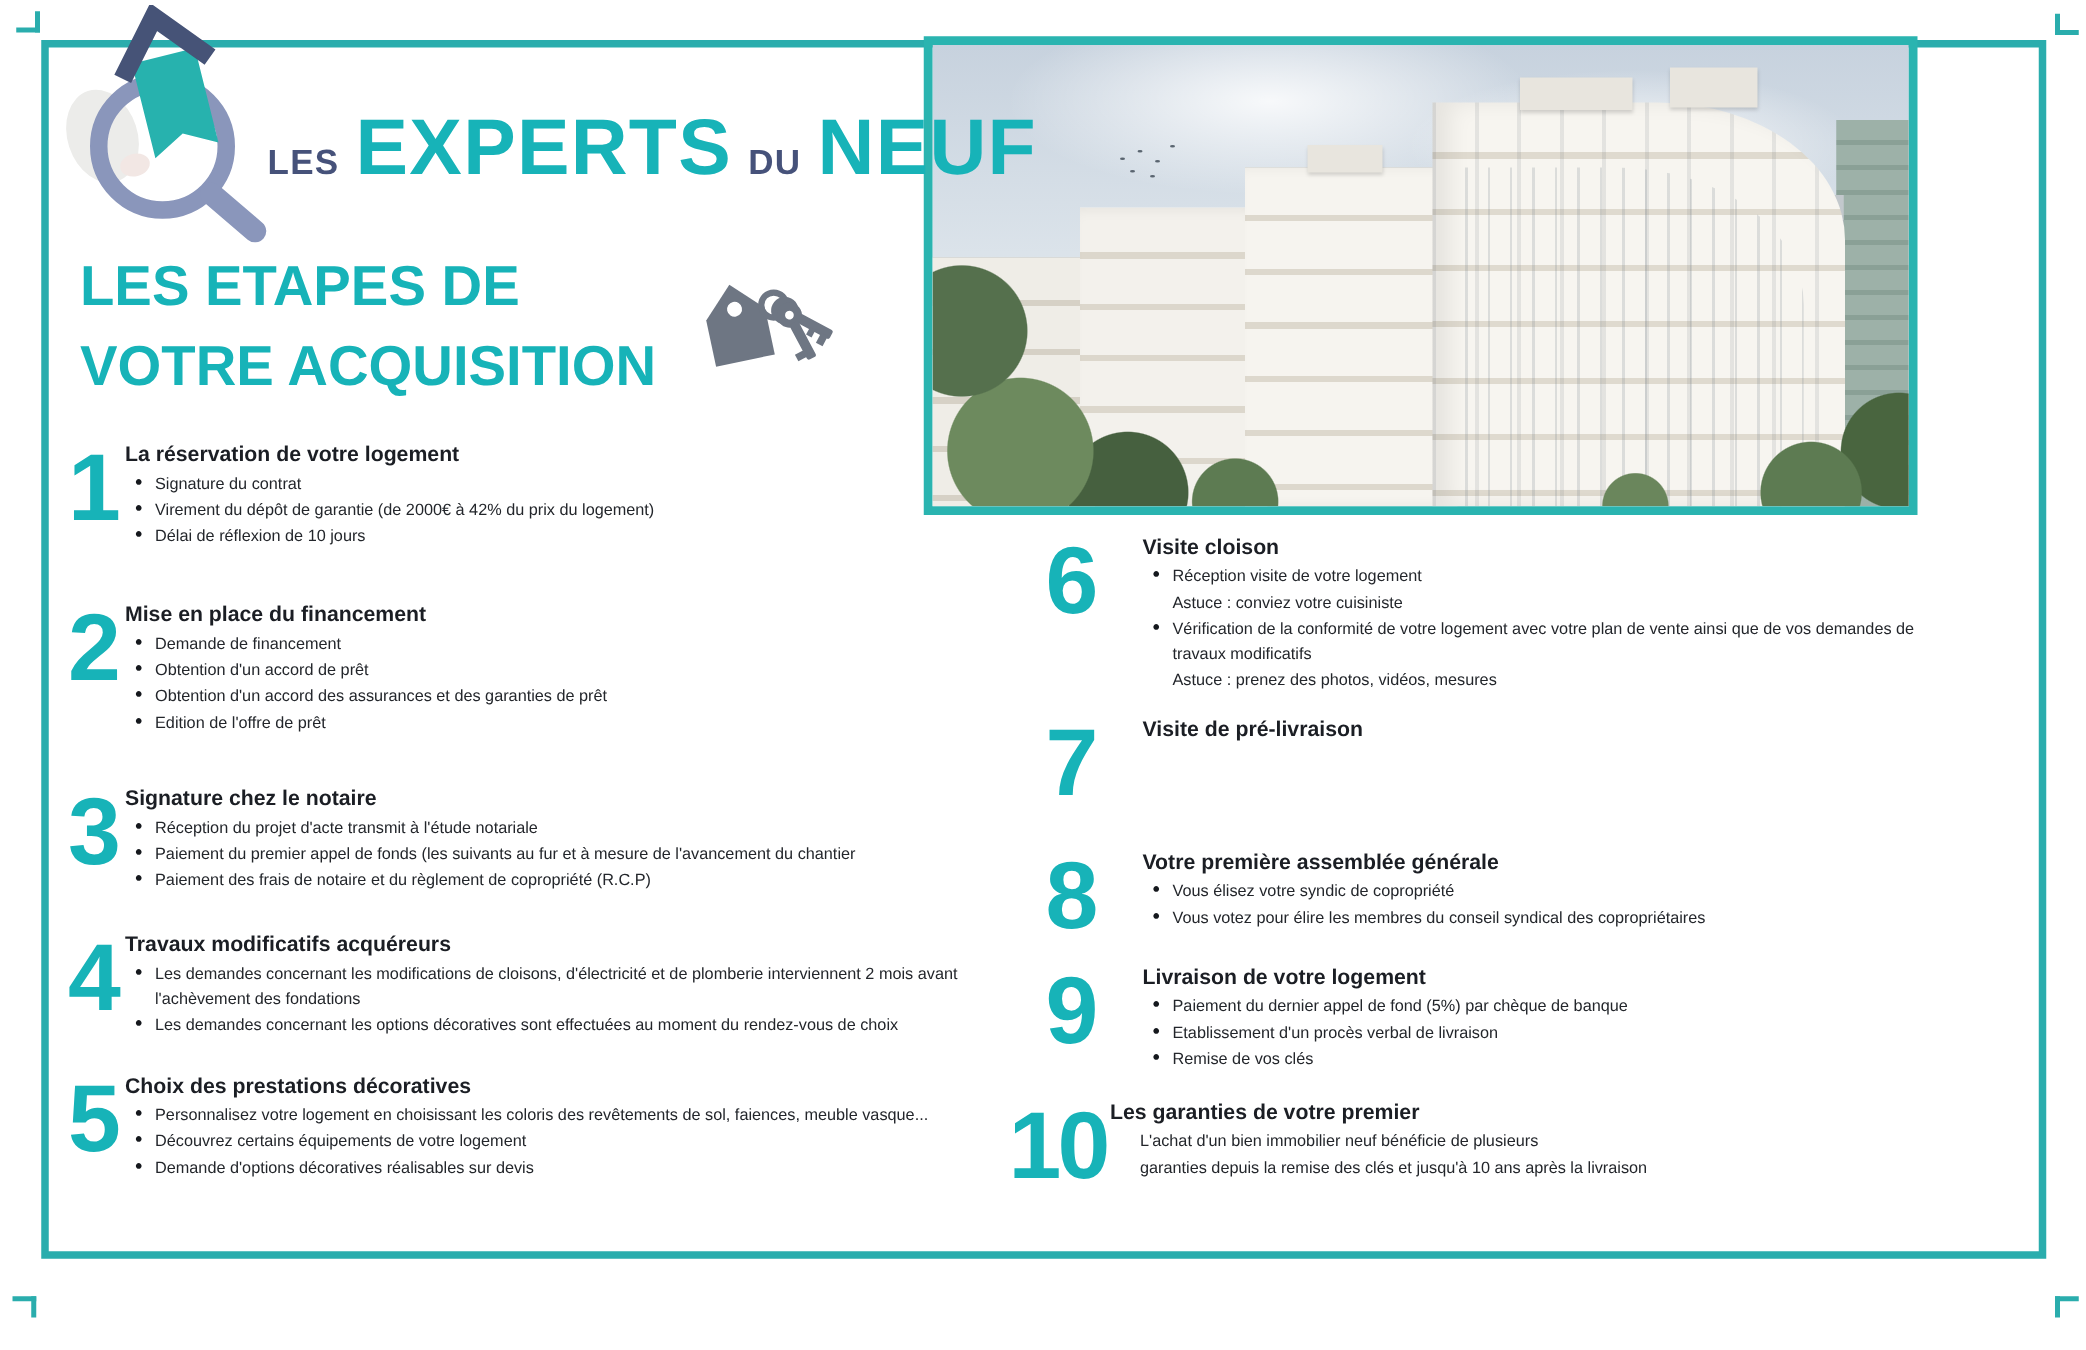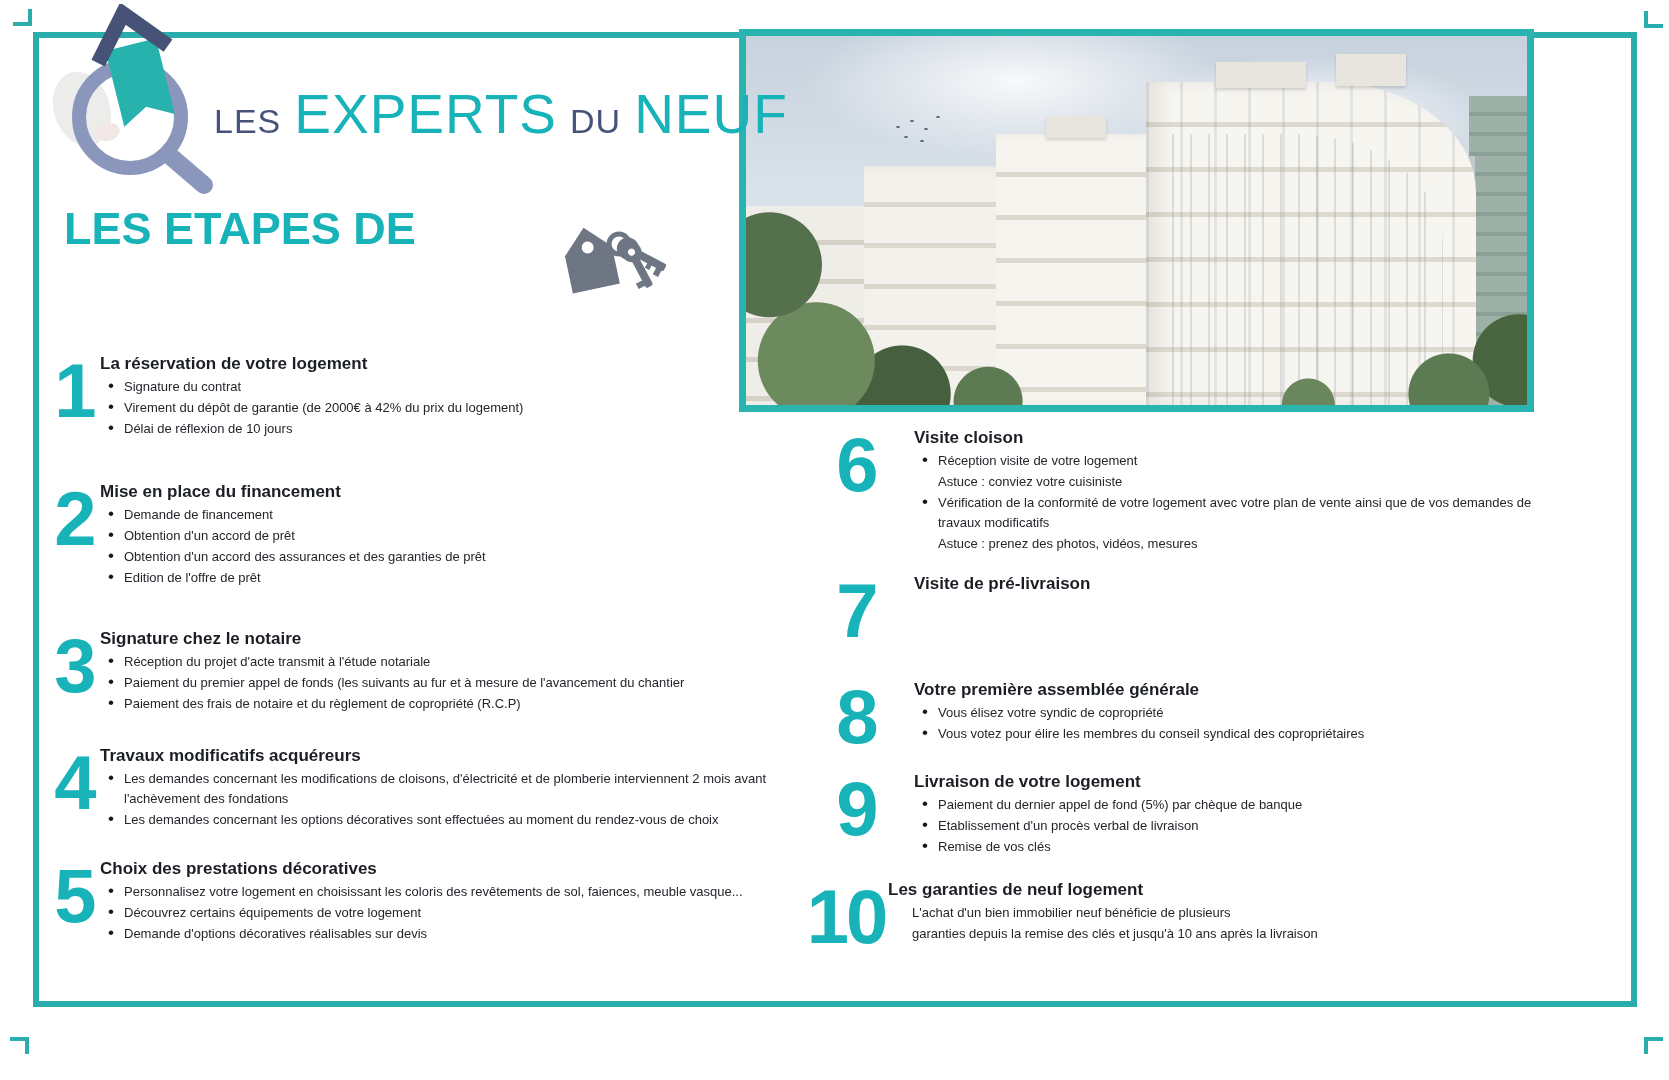--- a/index.html
+++ b/index.html
@@ -20,22 +20,22 @@
   .c-tr{left:1644px;top:11px;border-left-width:4px;border-bottom-width:4px}
   .c-bl{left:10px;top:1037px;border-right-width:4px;border-top-width:4px}
   .c-br{left:1644px;top:1037px;border-left-width:4px;border-top-width:4px}
 
   
   .frame{position:absolute;left:33px;top:32px;width:1604px;height:975px;border:6px solid var(--frame);z-index:1}
 
   
   .logo{position:absolute;left:50px;top:4px;width:170px;height:190px;z-index:6}
   .brand{position:absolute;left:214px;top:82px;display:flex;align-items:baseline;gap:13px;z-index:5;white-space:nowrap}
-  .brand .small{font-size:34px;font-weight:400;color:var(--navy);letter-spacing:1px}
-  .brand .big{font-size:55px;font-weight:400;color:var(--teal);letter-spacing:1px}
+  .brand .small{font-size:28px;font-weight:700;color:var(--navy);letter-spacing:1px}
+  .brand .big{font-size:63px;font-weight:700;color:var(--teal);letter-spacing:1px}
 
   
   .title{position:absolute;left:64px;top:197px;z-index:5;color:var(--teal);font-weight:800;font-size:45px;line-height:64px;letter-spacing:0}
 
   
   .keys{position:absolute;left:556px;top:214px;width:120px;height:88px;z-index:5}
 
   
   .photo{position:absolute;left:739px;top:29px;width:795px;height:383px;border:7px solid #2ab4b0;z-index:3;overflow:hidden;background:linear-gradient(180deg,#c7d2de 0%,#dbe3ea 45%,#e9edf0 100%)}
   .cloud{position:absolute;border-radius:50%;background:radial-gradient(closest-side,rgba(255,255,255,.85),rgba(255,255,255,0))}
@@ -116,20 +116,21 @@
 
   <div class="brand">
     <span class="small">LES</span>
     <span class="big">EXPERTS</span>
     <span class="small">DU</span>
     <span class="big">NEUF</span>
   </div>
 
   <h1 class="title">
     <span>LES ETAPES DE</span><br>
+    <span>VOTRE ACQUISITION</span>
   </h1>
 
   <svg class="keys" viewBox="0 0 120 88">
     <g fill="#6e7683">
       <g transform="rotate(-12 30 45)">
         <polygon points="10,38 34,14 58,38 58,76 10,76"></polygon>
         <circle cx="34" cy="34" r="6" fill="#ffffff"></circle>
       </g>
       <circle cx="63" cy="30" r="10" fill="none" stroke="#6e7683" stroke-width="5"></circle>
       <g transform="rotate(28 70 38)">
@@ -257,21 +258,21 @@
         <ul class="items">
           <li class="bullet">Paiement du dernier appel de fond (5%) par chèque de banque</li>
           <li class="bullet">Etablissement d'un procès verbal de livraison</li>
           <li class="bullet">Remise de vos clés</li>
         </ul>
       </div>
   </div>
   <div class="step right s10">
     <div class="num">10</div>
     <div class="body">
-        <div class="stitle">Les garanties de neuf logement</div>
+        <div class="stitle">Les garanties de votre premier</div>
         <ul class="items">
           <li class="plain">L'achat d'un bien immobilier neuf bénéficie de plusieurs</li>
           <li class="plain">garanties depuis la remise des clés et jusqu'à 10 ans après la livraison</li>
         </ul>
       </div>
   </div>
 
 </div>
 
 </body></html>

